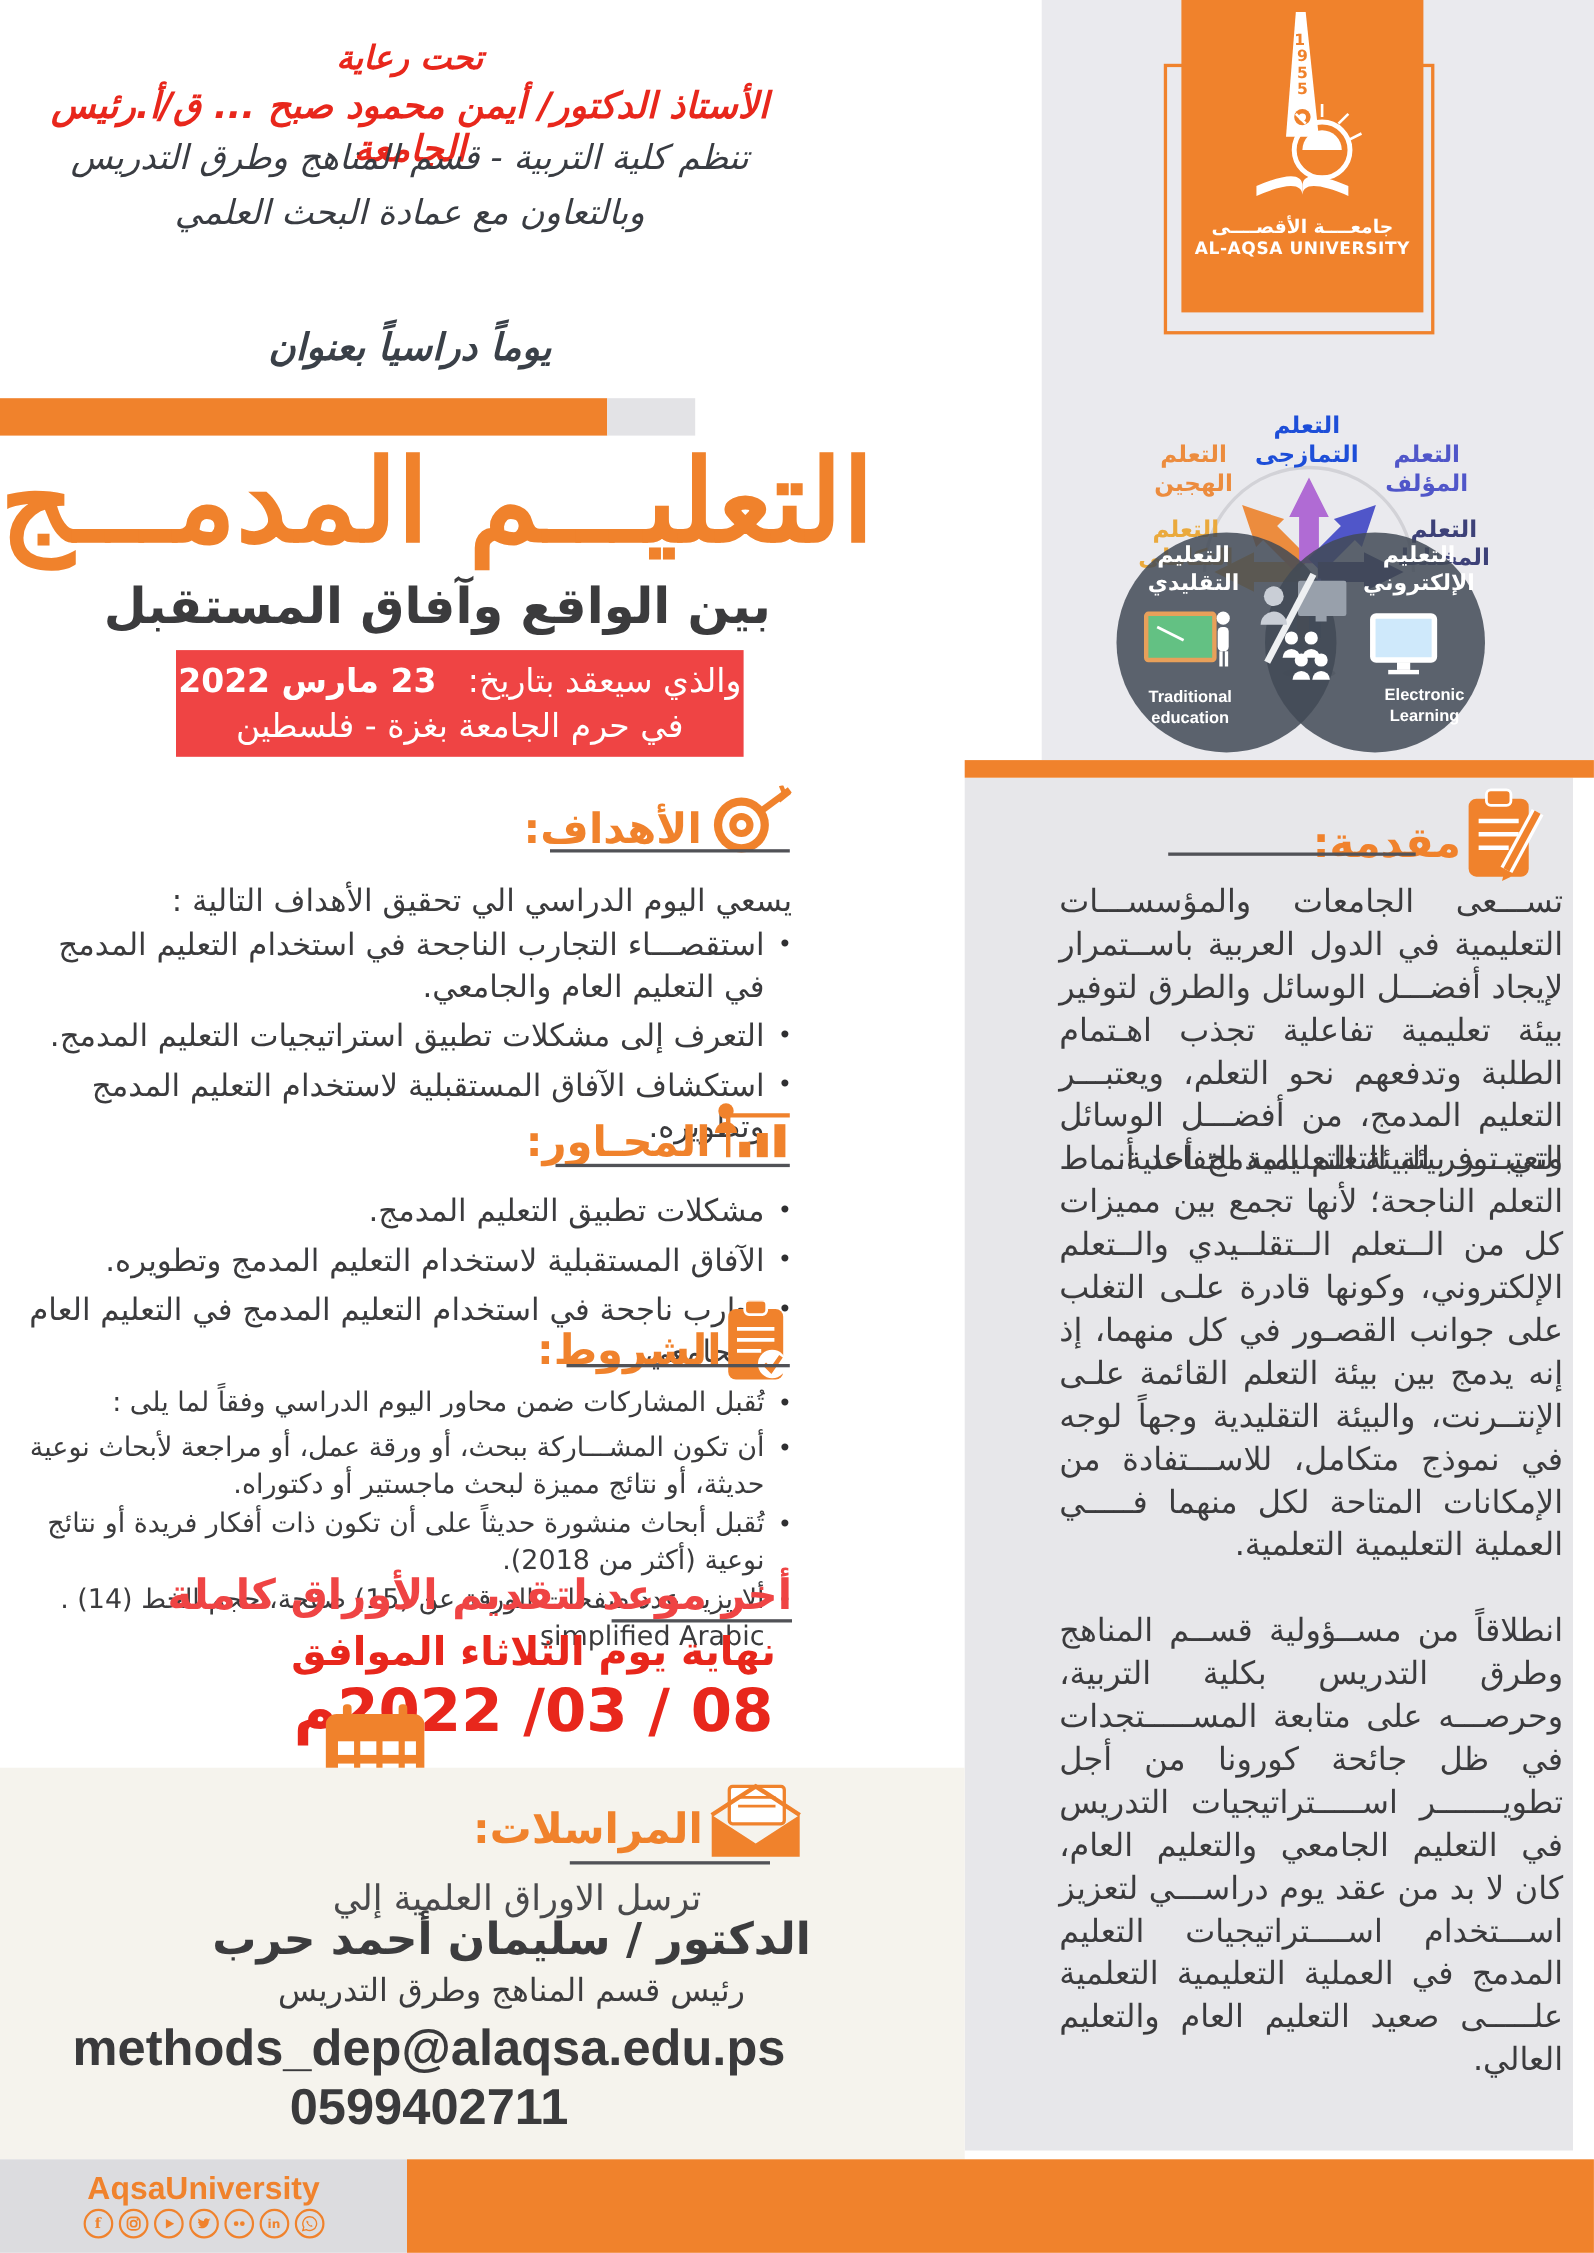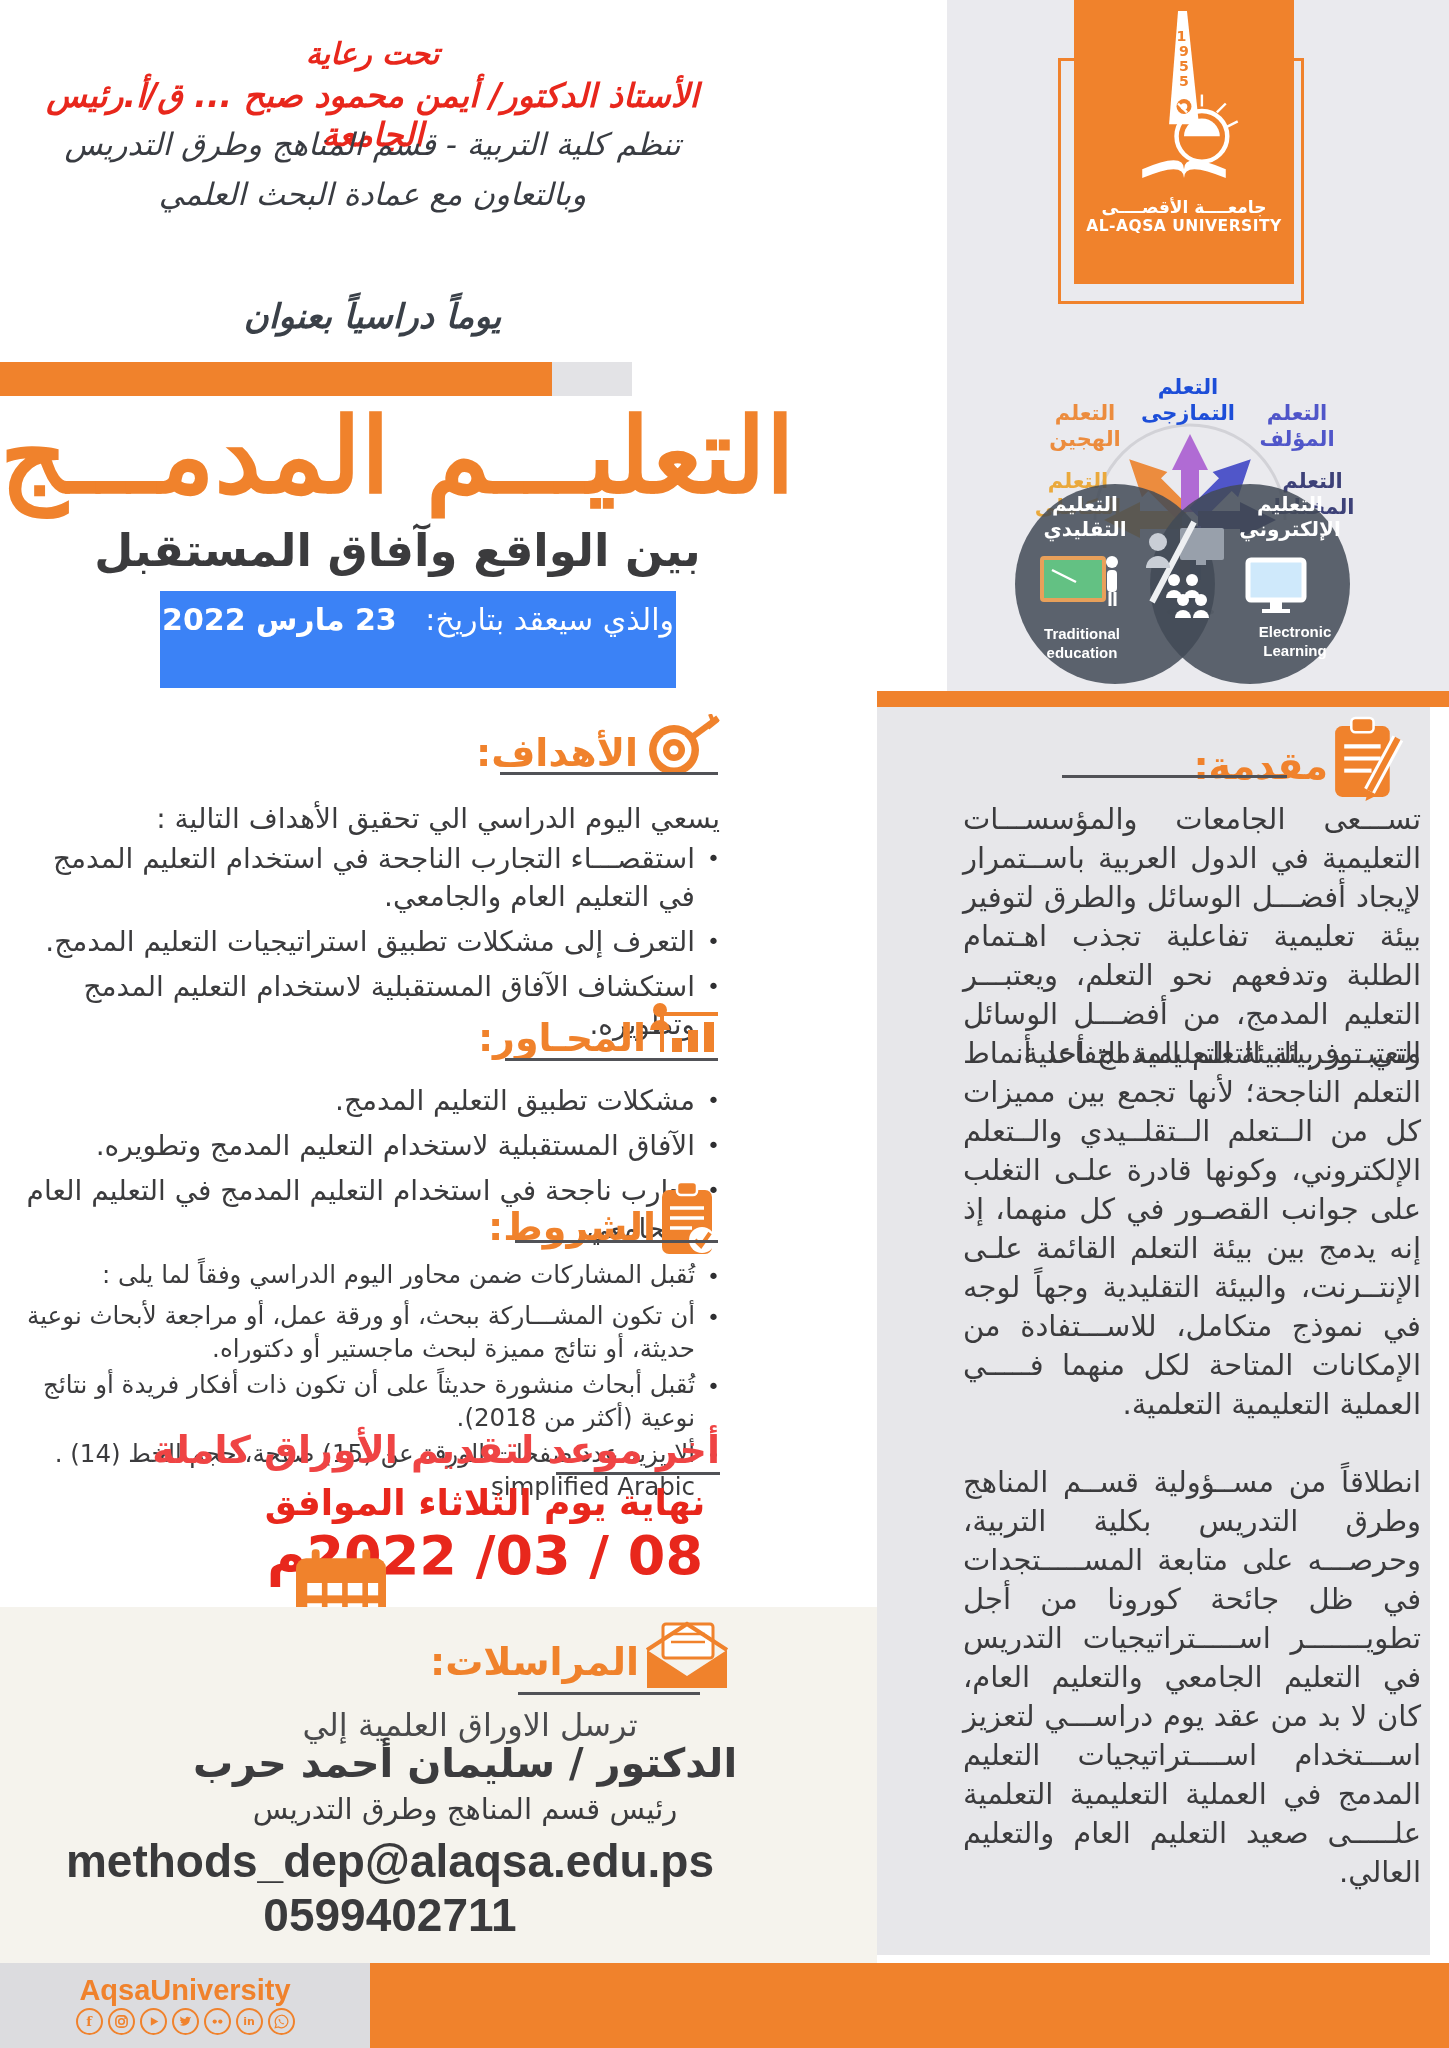--- a/index.html
+++ b/index.html
@@ -20,21 +20,21 @@
   .kick-bar2 { left:552px; top:362px; width:80px; height:34px; background:#e3e3e6; }
 
   
   .big-title { left:0; top:398px; width:795px; text-align:center;
                font-family:"DejaVu Serif", serif; font-weight:bold;
                font-size:104px; line-height:1.12; color:#f0822c; }
   .subtitle  { left:0; top:524px; width:795px; text-align:center;
                font-size:45px; font-weight:bold; color:#3b3b3d; }
 
   
-  .date-box { left:160px; top:591px; width:516px; height:97px; background:#3b82f6;
+  .date-box { left:160px; top:591px; width:516px; height:97px; background:#ef4444;
               color:#ffffff; text-align:center; padding-top:8px; font-size:30px; line-height:41px; }
   .date-box b { font-weight:bold; }
 
   
   .panel-top   { left:947px; top:0; width:502px; height:691px; background:#eaeaee; }
   .panel-intro { left:877px; top:707px; width:553px; height:1248px; background:#e7e7ea; }
   .orange-divider { left:877px; top:691px; width:572px; height:16px; background:#f0822c; }
 
   
   .logo-outline { left:1058px; top:58px; width:246px; height:246px; border:3px solid #f0822c; }
@@ -106,20 +106,21 @@
 <div class="abs kick-bar2"></div>
 
 <div class="abs big-title ar">التعليـــم المدمـــج</div>
 <div class="abs subtitle ar">بين الواقع وآفاق المستقبل</div>
 
 <div class="abs date-box ar">
   <div>
     <span>والذي سيعقد بتاريخ:</span>&nbsp;&nbsp;
     <b>23 مارس 2022</b>
   </div>
+  <div>في حرم الجامعة بغزة - فلسطين</div>
 </div>
 
 <div class="abs logo-outline"></div>
 <div class="abs logo-box">
   <svg width="150" height="185" viewBox="0 0 100 124">
     <polygon points="46,2 52,2 60,78 40,78" fill="#ffffff"></polygon>
     <text x="50" y="22" font-size="9.5" fill="#f0822c" text-anchor="middle" font-weight="bold">1
       <tspan x="50" dy="10">9</tspan><tspan x="50" dy="10">5</tspan><tspan x="50" dy="10">5</tspan></text>
     <circle cx="50" cy="66" r="5" fill="#f0822c"></circle>
     <circle cx="50" cy="66" r="2.2" fill="#ffffff"></circle>

